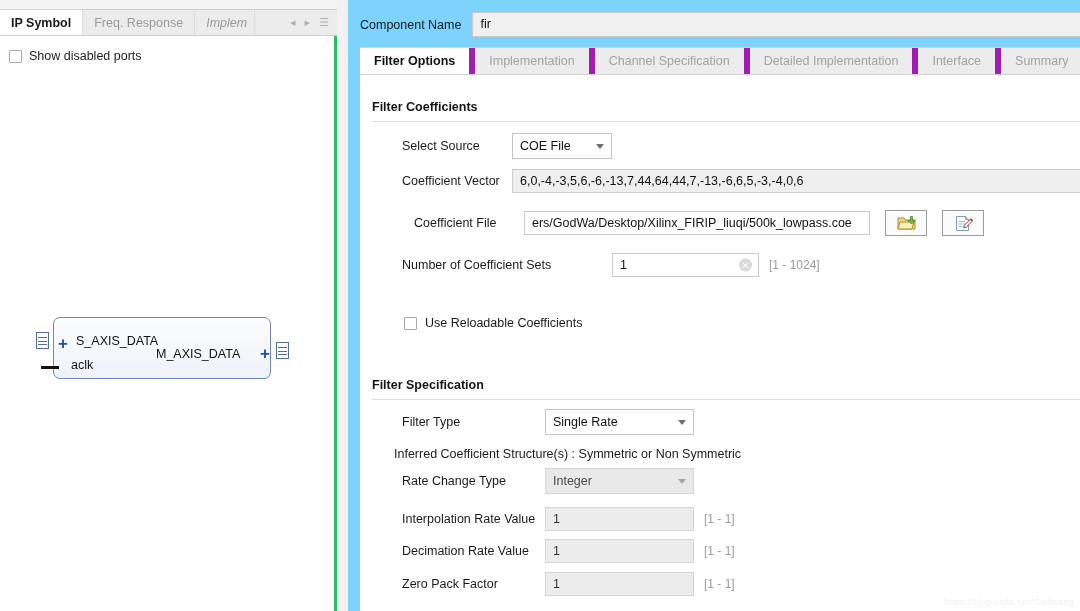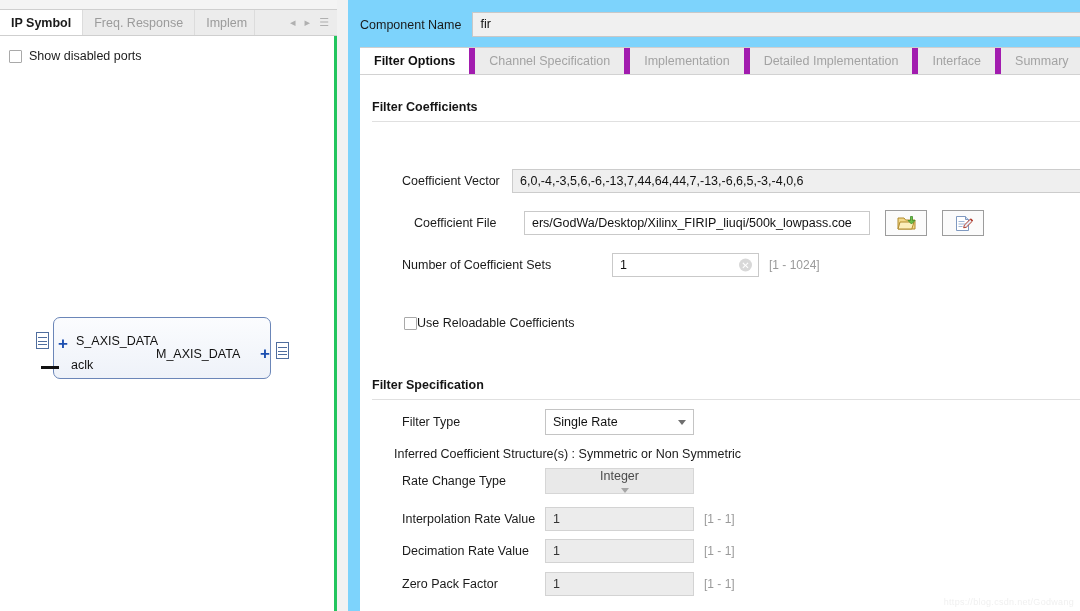--- a/index.html
+++ b/index.html
@@ -30,21 +30,21 @@
   .ltab {
     display: flex; align-items: center; padding: 0 11px;
     font-size: 12.5px; color: #9b9b9b;
     border-right: 1px solid #dcdcdc;
     white-space: nowrap;
   }
   .ltab.active {
     background: #ffffff; color: #1a1a1a; font-weight: bold;
     border-right: 1px solid #dcdcdc;
   }
-  .ltab.clipped { max-width: 60px; overflow: hidden; }
+  .ltab.clipped { max-width: 60px; overflow: hidden; font-style: italic; }
   #ltab-nav {
     display: flex; align-items: center; gap: 9px;
     padding: 0 8px; margin-left: auto; color: #aeaeae;
   }
   .navglyph { font-size: 11px; line-height: 1; color: #b0b0b0; cursor: default; }
   #left-body {
     position: absolute; left: 0; top: 36px; width: 337px; height: 575px;
     background: #ffffff;
     border-right: 3px solid #22c55e;
   }
@@ -222,41 +222,48 @@
     <div id="component-row">
       <span id="component-name-label">Component Name</span>
       <div id="component-name-input">fir</div>
     </div>
 
     <div id="right-tabbar">
       <div class="rtab active">
         <span>Filter Options</span>
       </div>
       <div class="rtab">
+        <span>Implementation</span>
+      </div>
+      <div class="rtab">
         <span>Channel Specification</span>
-      </div>
-      <div class="rtab">
-        <span>Implementation</span>
       </div>
       <div class="rtab">
         <span>Detailed Implementation</span>
       </div>
       <div class="rtab">
         <span>Interface</span>
       </div>
       <div class="rtab">
         <span>Summary</span>
       </div>
     </div>
 
     <div id="content-area">
 
       <div class="section-title" style="left:12px; top:25px;">Filter Coefficients</div>
       <div class="section-rule" style="left:12px; top:46px; width:719px;"></div>
 
+      <div class="frow" style="left:42px; top:58px;">
+        <span class="flabel" style="width:108px;">Select Source</span>
+        <div class="sel" style="width:100px; margin-left:2px;">
+          <span>COE File</span>
+          <span class="caret"></span>
+        </div>
+      </div>
 
       <div class="frow" style="left:42px; top:94px;">
         <span class="flabel" style="width:108px;">Coefficient Vector</span>
         <div class="tinput readonly" style="width:581px; margin-left:2px;">6,0,-4,-3,5,6,-6,-13,7,44,64,44,7,-13,-6,6,5,-3,-4,0,6</div>
       </div>
 
       <div class="frow" style="left:42px; top:135px;">
         <span class="flabel" style="width:108px;margin-left:12px;">Coefficient File</span>
         <div class="tinput" style="width:346px; margin-left:2px;">ers/GodWa/Desktop/Xilinx_FIRIP_liuqi/500k_lowpass.coe</div>
         <div class="iconbtn" style="margin-left:15px;">
@@ -280,41 +287,41 @@
       <div class="frow" style="left:42px; top:178px;">
         <span class="flabel" style="width:210px;">Number of Coefficient Sets</span>
         <div style="position:relative;">
           <div class="tinput" style="width:147px;">1</div>
           <span class="clear-icon">✕</span>
         </div>
         <span class="hint">[1 - 1024]</span>
       </div>
 
 
-      <div class="frow" style="left:44px; top:241px; ">
+      <div class="frow" style="left:44px; top:241px; gap:8px;">
         <span class="chk"></span>
         <span class="flabel">Use Reloadable Coefficients</span>
       </div>
 
       <div class="section-title" style="left:12px; top:303px;">Filter Specification</div>
       <div class="section-rule" style="left:12px; top:324px; width:719px;"></div>
 
       <div class="frow" style="left:42px; top:334px;">
         <span class="flabel" style="width:143px;">Filter Type</span>
         <div class="sel" style="width:149px;">
           <span>Single Rate</span>
           <span class="caret"></span>
         </div>
       </div>
 
       <div class="static-text" style="left:34px; top:372px;">Inferred Coefficient Structure(s) : Symmetric or Non Symmetric</div>
 
       <div class="frow" style="left:42px; top:393px;">
         <span class="flabel" style="width:143px;">Rate Change Type</span>
-        <div class="sel disabled" style="width:149px;flex-direction:column;">
+        <div class="sel disabled" style="width:149px;">
           <span>Integer</span>
           <span class="caret"></span>
         </div>
       </div>
 
       <div class="frow" style="left:42px; top:432px;">
         <span class="flabel" style="width:143px;">Interpolation Rate Value</span>
         <div class="tinput disabled" style="width:149px;">1</div>
         <span class="hint">[1 - 1]</span>
       </div>

